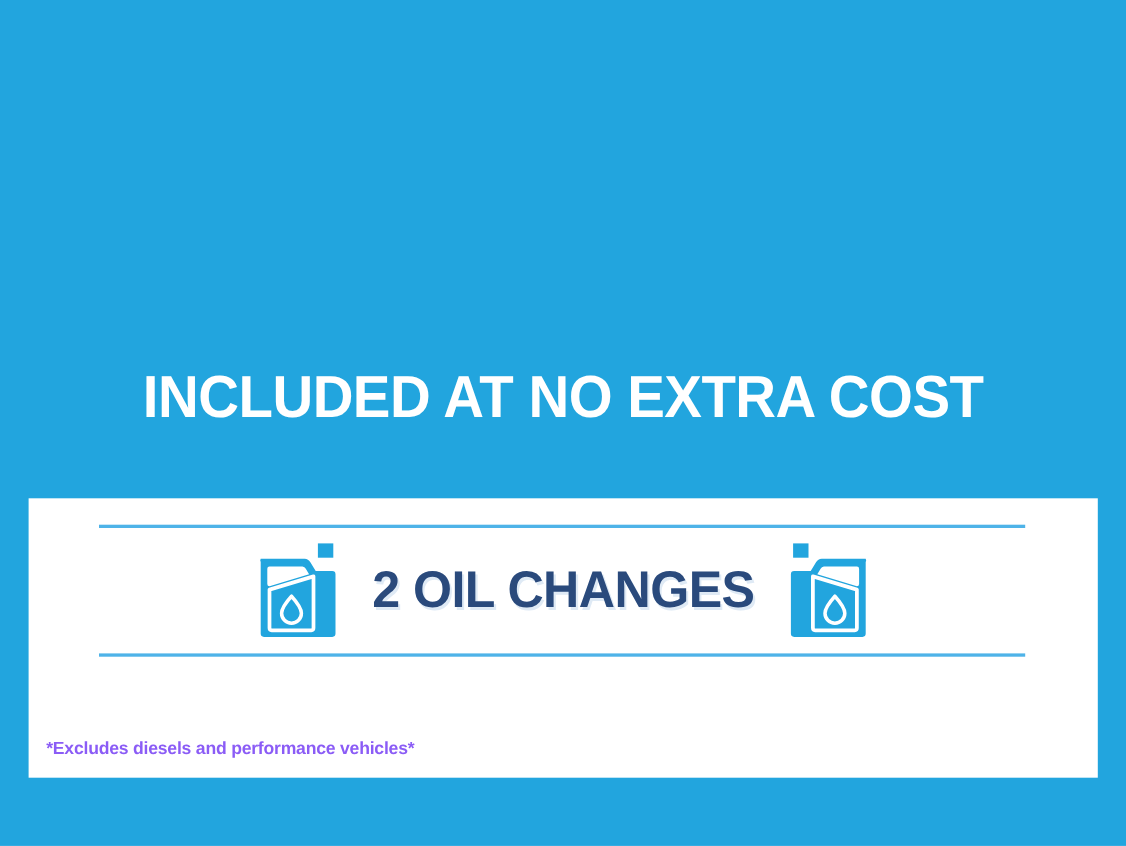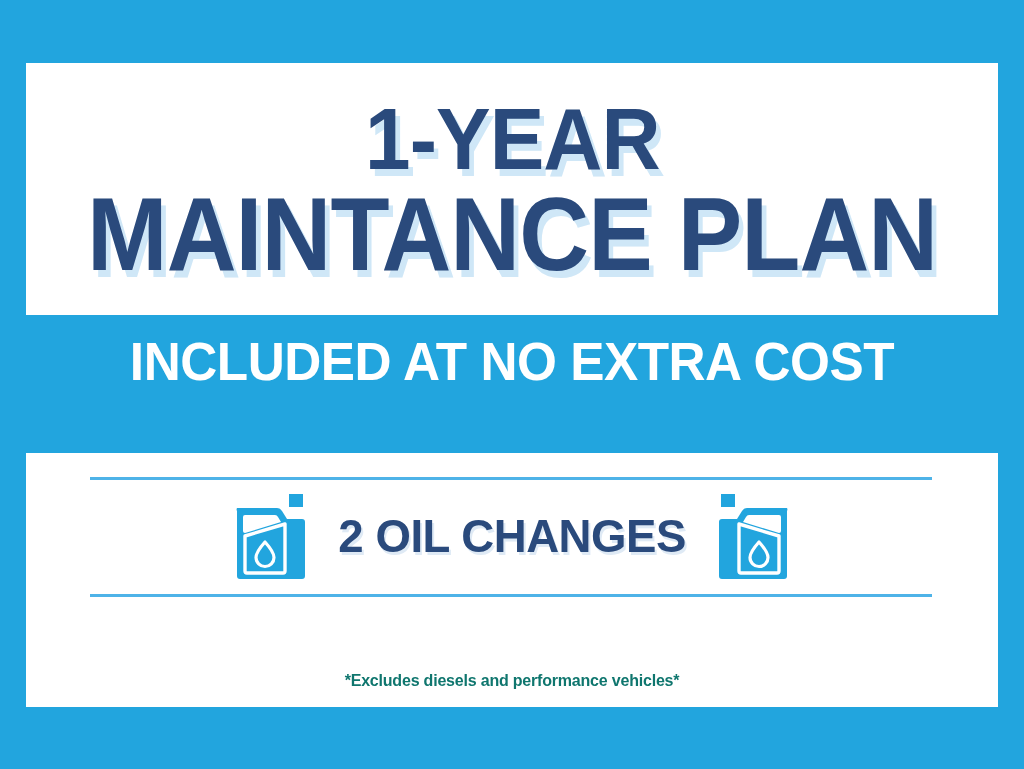--- a/index.html
+++ b/index.html
@@ -110,39 +110,34 @@
     text-align:center;
     color:#27406e;
     font-size:43px;
     font-weight:400;
     letter-spacing:-0.5px;
     white-space:nowrap;
   }
 
   .fineprint {
     position:absolute;
-    left:0; top:219px;
+    left:16px; top:219px;
     width:972px;
-    text-align:center;
-    color:#0f766e;
+    color:#8b5cf6;
     font-size:16px;
     font-weight:600;
     letter-spacing:-0.2px;
     white-space:nowrap;
   }
 </style>
 </head>
 <body>
 
 <div id="poster">
 
-  <div class="card-top">
-    <div class="headline headline-1">1-YEAR</div>
-    <div class="headline headline-2">MAINTANCE PLAN</div>
-  </div>
 
   <div class="subtitle">INCLUDED AT NO EXTRA COST</div>
 
   <div class="card-bottom">
 
     <div class="rule rule-top"></div>
 
     <div class="feature-row">
 
       <svg class="jug" viewBox="0 0 74 88">

